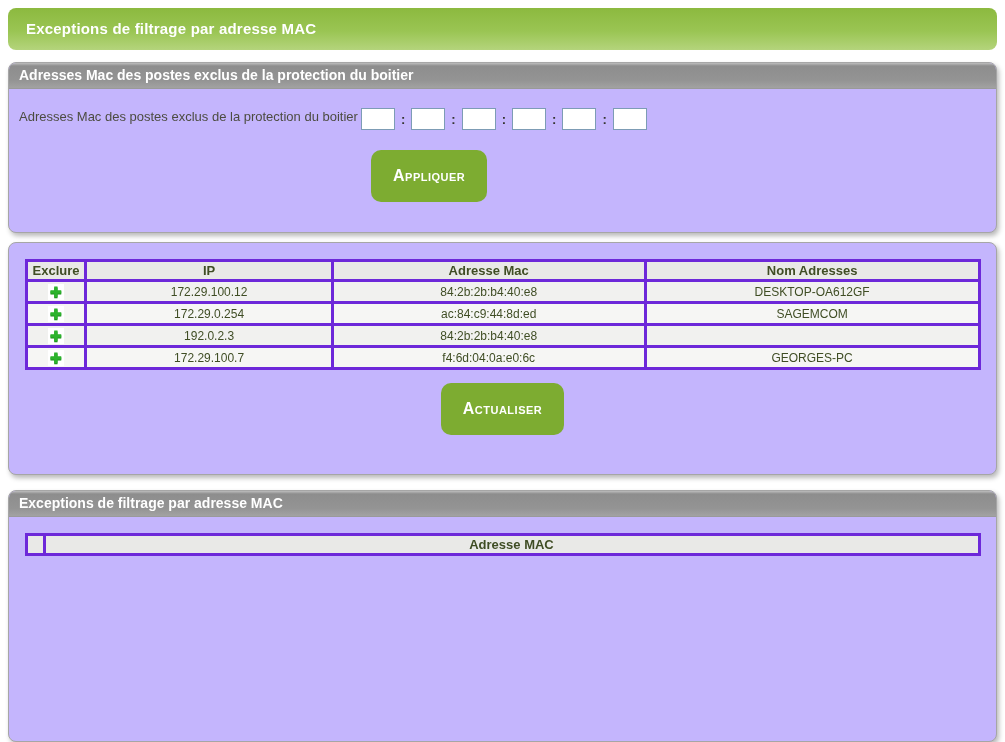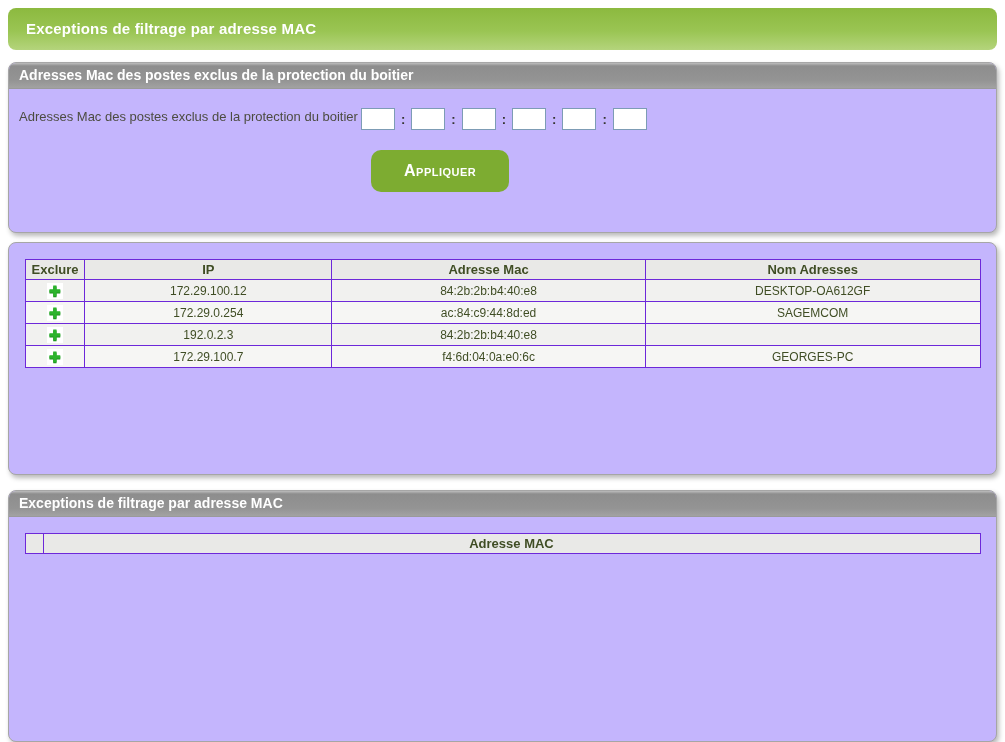--- a/index.html
+++ b/index.html
@@ -67,43 +67,43 @@
     color: #33332e;
     font-size: 13px;
   }
   
   .btn {
     display: block;
     border: none;
     background: #7dac31;
     color: #ffffff;
     border-radius: 10px;
-    height: 42px;
-    padding: 0 33px;
+    height: 52px;
+    padding: 0 22px;
     font-family: "Liberation Sans", sans-serif;
     font-size: 16px;
     font-weight: bold;
     font-variant: small-caps;
     text-transform: capitalize;
     letter-spacing: 0.5px;
     cursor: pointer;
   }
   .btn-apply { margin: 20px 0 0 352px; }
   .btn-refresh { margin: 13px auto 0 auto; }
   
   .grid {
     border-collapse: collapse;
     margin: 16px auto 0 auto;
     width: 956px;
     font-size: 12px;
     color: #3f4d24;
     background: #f1f1ef;
   }
   .grid th, .grid td {
-    border: 1px solid #6d28d9;
+    border: 3px solid #6d28d9;
     text-align: center;
     height: 22px;
     padding: 1px 4px;
     margin-left: 47px;
   }
   .grid th {
     height: 20px;
     font-size: 13px;
     font-weight: bold;
     background: #e9e9e7;
@@ -200,20 +200,21 @@
             <td></td>
           </tr>
           <tr>
             <td><span class="plus-box">✚</span></td>
             <td>172.29.100.7</td>
             <td>f4:6d:04:0a:e0:6c</td>
             <td>GEORGES-PC</td>
           </tr>
         </tbody>
     </table>
+    <button class="btn btn-refresh">Actualiser</button>
   </div>
 </div>
 
 <div class="gap-md"></div>
 
 <div class="panel panel3">
   <div class="panel-header">Exceptions de filtrage par adresse MAC</div>
   <div class="panel-body">
     <table class="grid">
       <colgroup>

